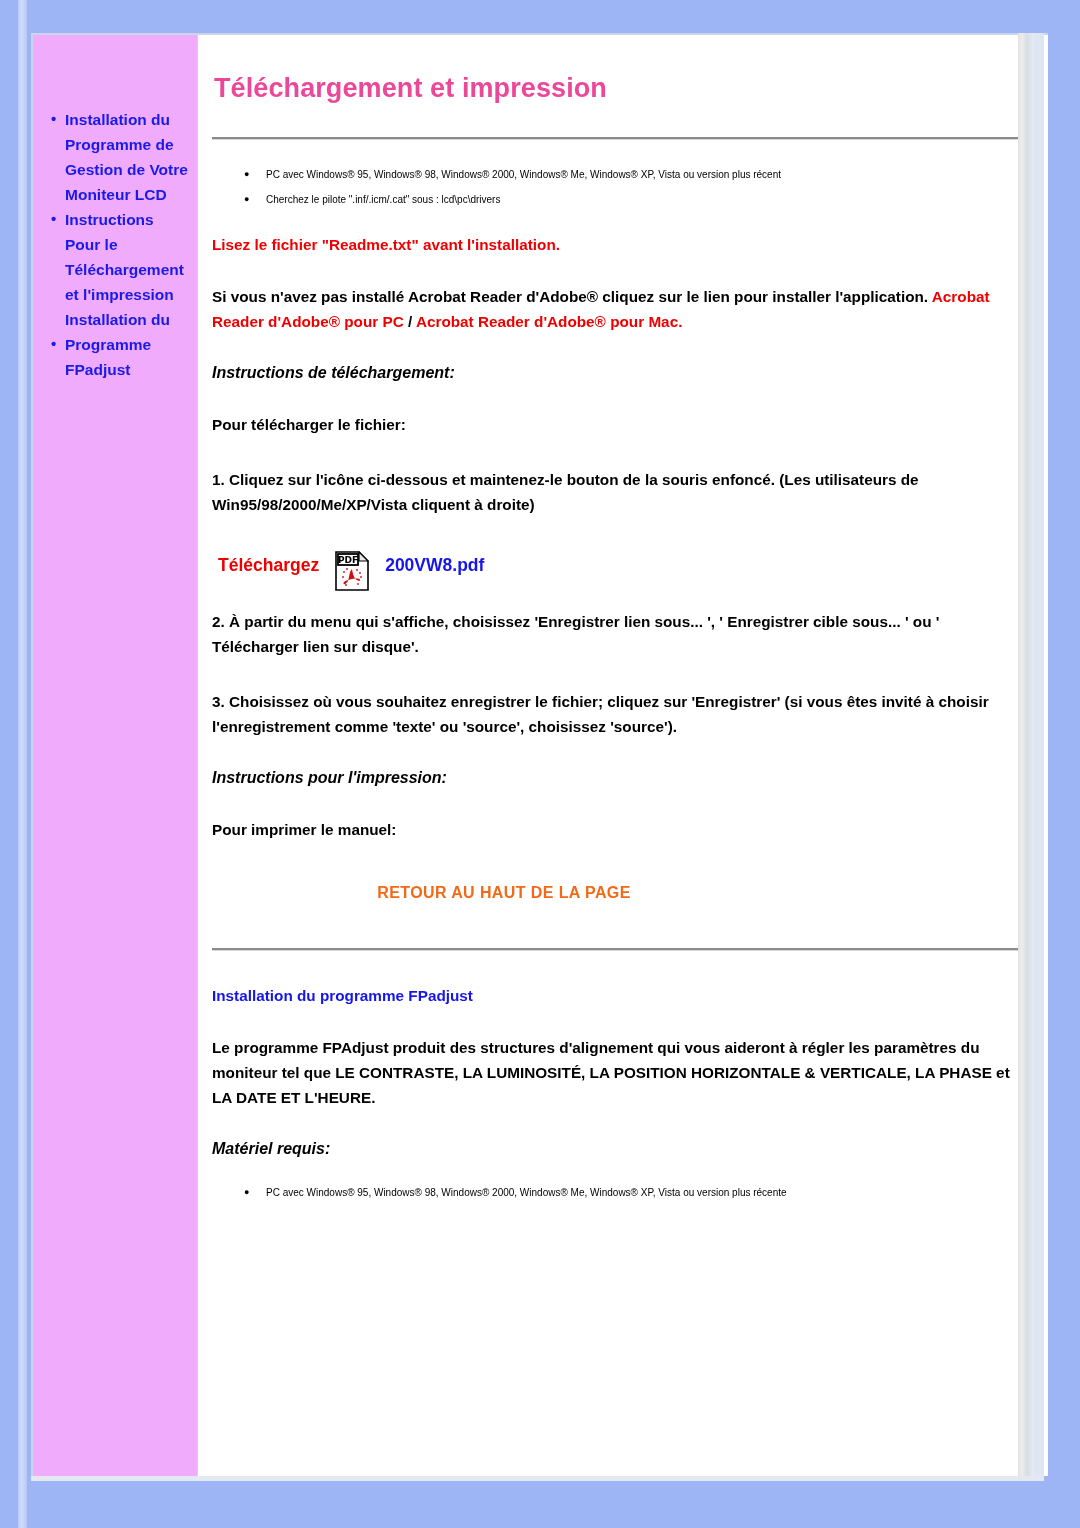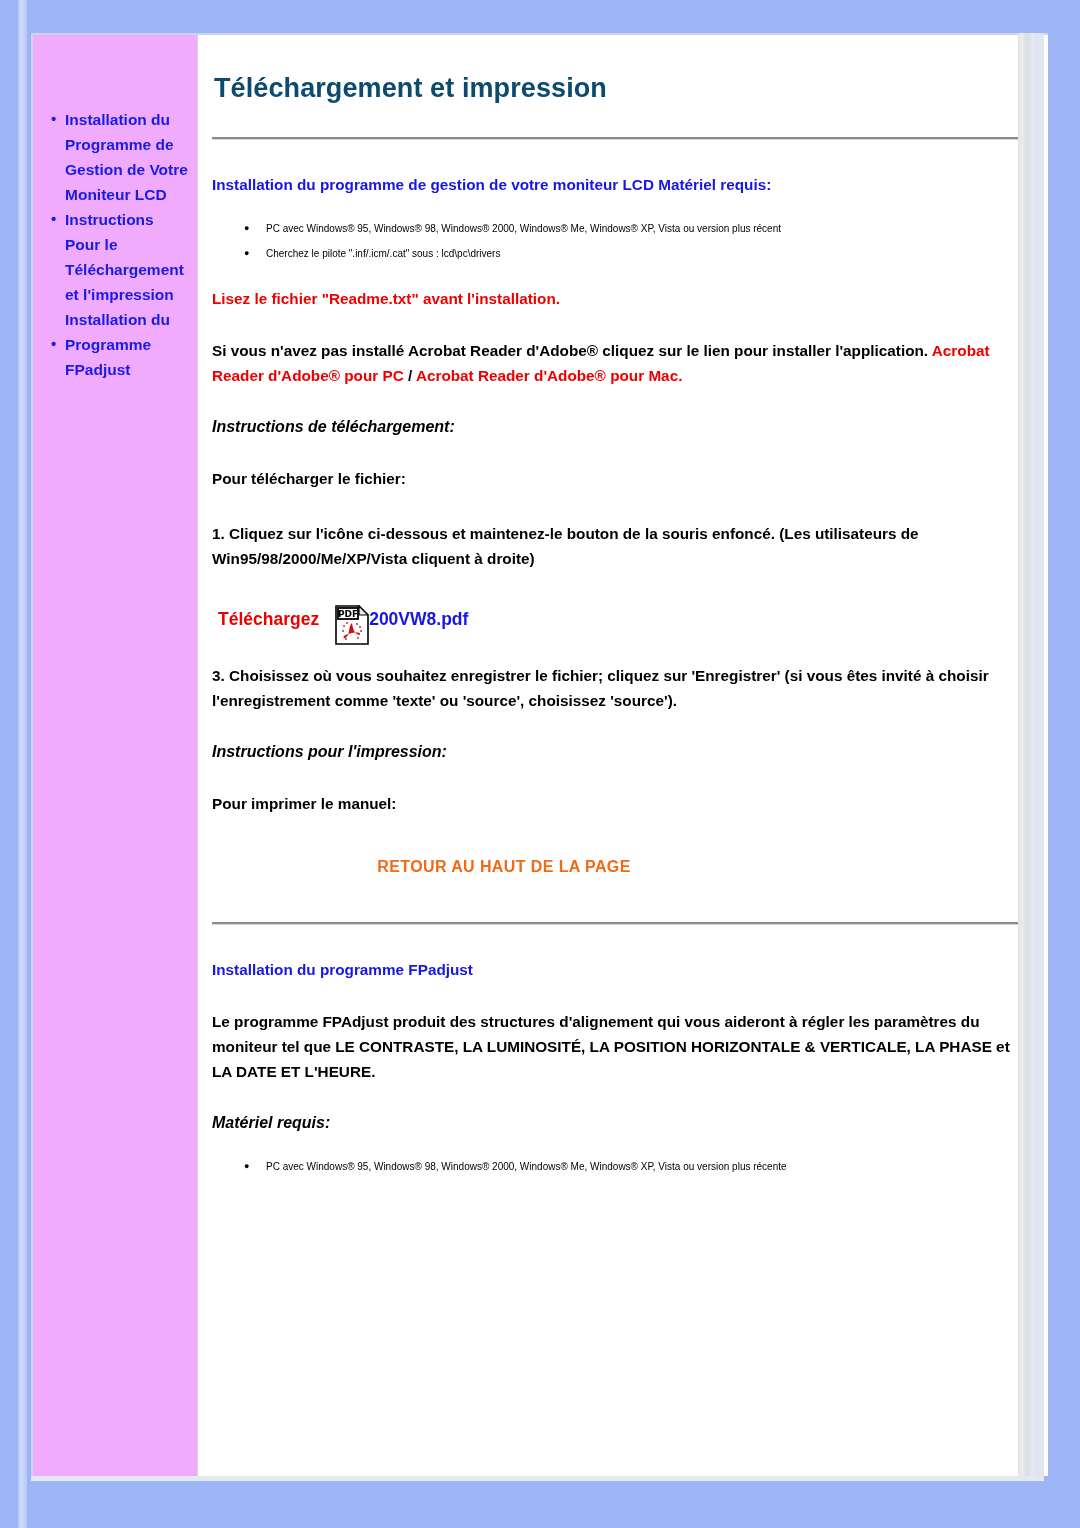--- a/index.html
+++ b/index.html
@@ -109,21 +109,21 @@
   
   .content {
     flex: 1;
     background: #ffffff;
     padding: 0 22px 0 14px;
     box-sizing: border-box;
     position: relative;
   }
 
   .page-title {
-    color: #0c4a6e;
+    color: #ec4899;
     font-size: 27px;
     font-weight: bold;
     margin: 38px 0 0 0;
     padding-left: 2px;
     letter-spacing: 0.1px;
   }
 
   hr.rule {
     border: none;
     border-top: 2px solid #8b8b8b;
@@ -200,20 +200,21 @@
   }
   .dl-label {
     color: #ee0000;
     font-size: 17.5px;
     font-weight: bold;
     margin-right: 16px;
   }
   .pdf-icon {
     width: 34px;
     height: 28px;
+    margin-right: 16px;
     flex: 0 0 auto;
   }
   .dl-file {
     color: #1616e8;
     font-size: 17.5px;
     font-weight: bold;
   }
 
   .back-top {
     text-align: center;
@@ -255,21 +256,20 @@
         </li>
       </ul>
     </nav>
 
     <main class="content">
 
       <h1 class="page-title">Téléchargement et impression</h1>
 
       <hr class="rule">
 
-      <h2 class="sec-head">Installation du programme de gestion de votre moniteur LCD Matériel requis:</h2>
 
       <ul class="req-list">
         <li>PC avec Windows® 95, Windows® 98, Windows® 2000, Windows® Me, Windows® XP, Vista ou version plus récent</li>
         <li>Cherchez le pilote ".inf/.icm/.cat" sous : lcd\pc\drivers</li>
       </ul>
 
       <p class="warn">Lisez le fichier "Readme.txt" avant l'installation.</p>
 
 
       <p class="body">
@@ -300,20 +300,21 @@
             <circle cx="25" cy="22" r="0.9" fill="#cc1111"></circle>
             <circle cx="8" cy="26" r="0.9" fill="#cc1111"></circle>
             <circle cx="26" cy="26" r="0.9" fill="#cc1111"></circle>
             <circle cx="11" cy="34" r="0.9" fill="#cc1111"></circle>
             <circle cx="23" cy="33" r="0.9" fill="#cc1111"></circle>
           </svg>
         </span>
         <span class="dl-file">200VW8.pdf</span>
       </div>
 
+      <p class="body">2. À partir du menu qui s'affiche, choisissez 'Enregistrer lien sous... ', ' Enregistrer cible sous... ' ou ' Télécharger lien sur disque'.</p>
 
       <p class="body">3. Choisissez où vous souhaitez enregistrer le fichier; cliquez sur 'Enregistrer' (si vous êtes invité à choisir l'enregistrement comme 'texte' ou 'source', choisissez 'source').</p>
 
       <p class="subhead-italic">Instructions pour l'impression:</p>
 
       <p class="body">Pour imprimer le manuel:</p>
 
 
       <div class="back-top">RETOUR AU HAUT DE LA PAGE</div>
 

